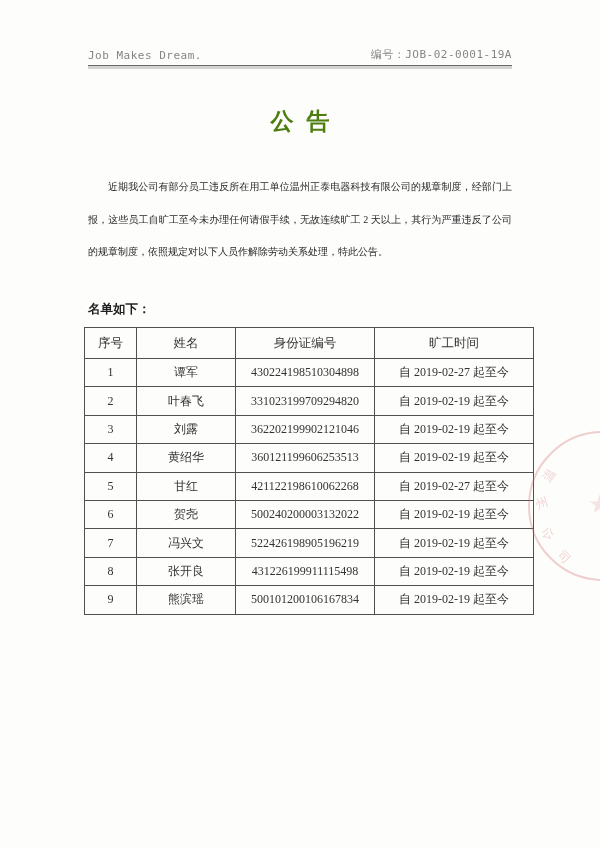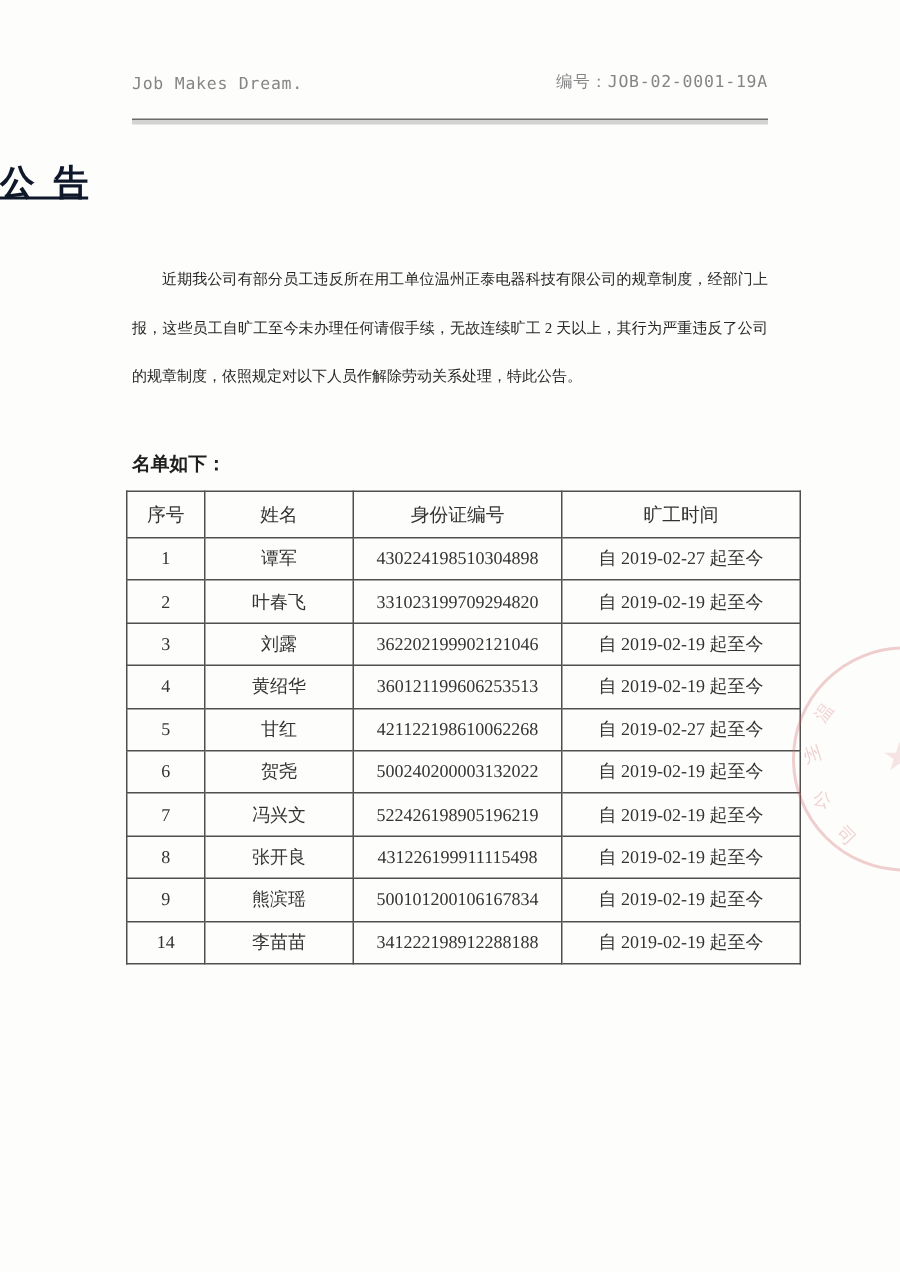--- a/index.html
+++ b/index.html
@@ -26,36 +26,35 @@
     height: 22px;
     display: flex;
     justify-content: space-between;
     align-items: flex-end;
     font-family: "DejaVu Sans Mono", "Liberation Mono", monospace;
     font-size: 11px;
     color: #858585;
     letter-spacing: 0.5px;
     border-bottom: 1.5px solid #6a6a6a;
     box-shadow: 0 3px 0 rgba(160,160,160,0.45);
-    padding-bottom: 17px;
+    padding-bottom: 3px;
   }
   .doc-number { white-space: nowrap; }
   
   .title {
     position: absolute;
     top: 106px;
     left: 0;
     width: 100%;
-    text-align: left;
+    text-align: center;
     font-family: "Liberation Sans", "DejaVu Sans", sans-serif;
     font-size: 23px;
     font-weight: bold;
-    color: #0f172a;
+    color: #4d7c0f;
     white-space: pre;
-    text-decoration: underline;
   }
   
   .body-text {
     position: absolute;
     top: 171px;
     left: 88px;
     width: 424px;
     font-size: 10px;
     line-height: 32.5px;
     text-align: justify;
@@ -200,26 +199,20 @@
           <td>张开良</td>
           <td>431226199911115498</td>
           <td>自 2019-02-19 起至今</td>
         </tr>
         <tr>
           <td>9</td>
           <td>熊滨瑶</td>
           <td>500101200106167834</td>
           <td>自 2019-02-19 起至今</td>
         </tr>
-        <tr>
-          <td>14</td>
-          <td>李苗苗</td>
-          <td>341222198912288188</td>
-          <td>自 2019-02-19 起至今</td>
-        </tr>
       </tbody>
   </table>
 
   <div class="stamp">
     <span class="stamp-star">★</span>
     <span class="stamp-char c1">温</span>
     <span class="stamp-char c2">州</span>
     <span class="stamp-char c3">公</span>
     <span class="stamp-char c4">司</span>
   </div>

